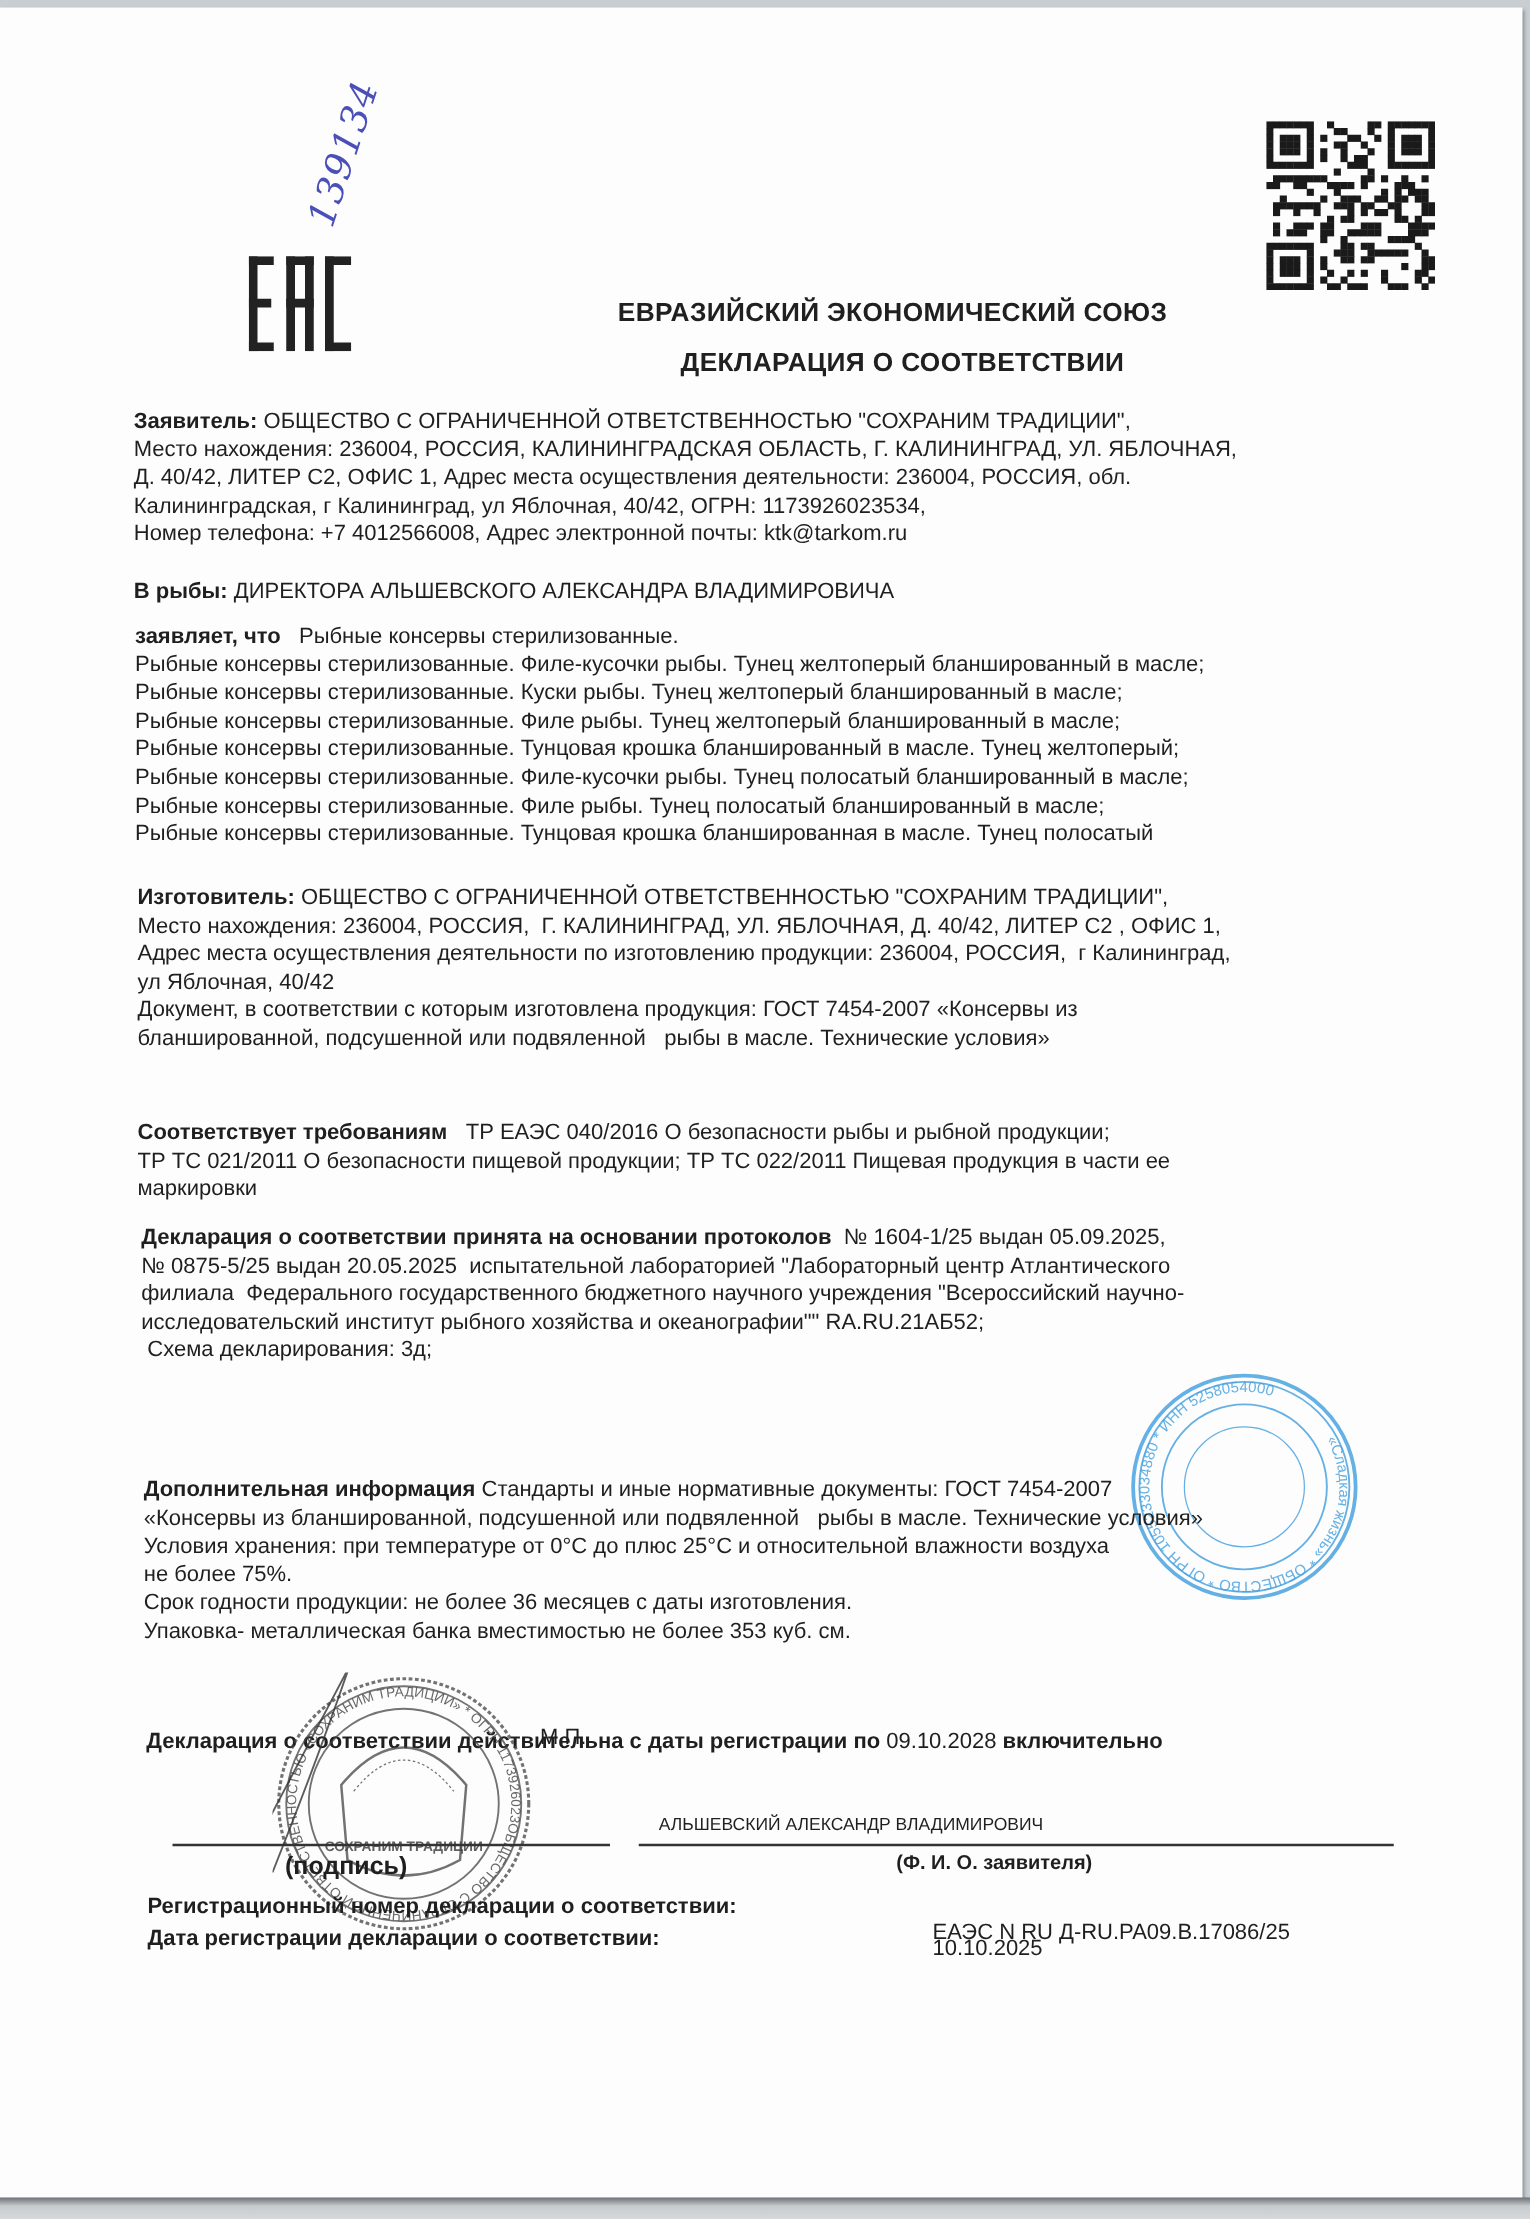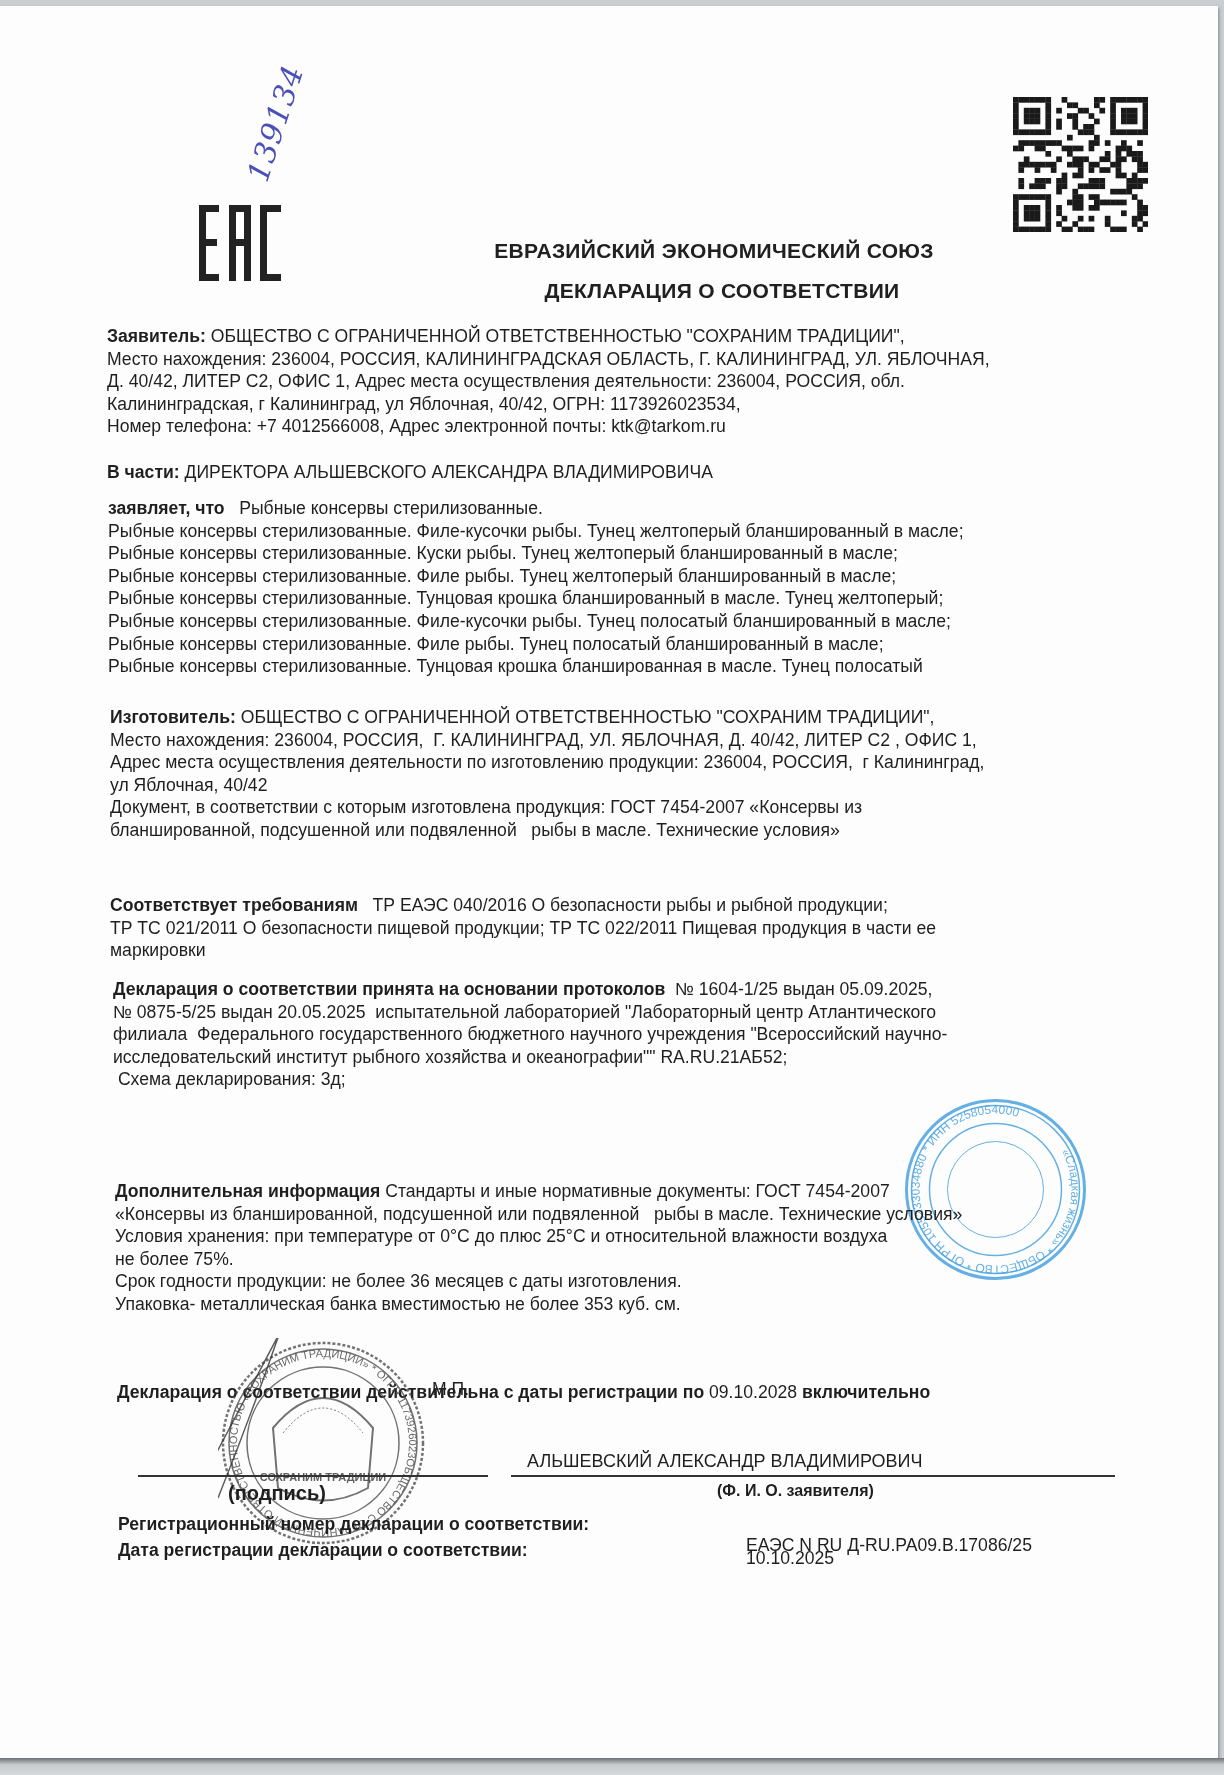--- a/index.html
+++ b/index.html
@@ -358,21 +358,21 @@
 
 <div class="abs block" style="top:325px;">
   <div class="line"><span class="b">Заявитель:</span><span> ОБЩЕСТВО С ОГРАНИЧЕННОЙ ОТВЕТСТВЕННОСТЬЮ "СОХРАНИМ ТРАДИЦИИ",</span></div>
   <div class="line">Место нахождения: 236004, РОССИЯ, КАЛИНИНГРАДСКАЯ ОБЛАСТЬ, Г. КАЛИНИНГРАД, УЛ. ЯБЛОЧНАЯ,</div>
   <div class="line">Д. 40/42, ЛИТЕР С2, ОФИС 1, Адрес места осуществления деятельности: 236004, РОССИЯ, обл.</div>
   <div class="line">Калининградская, г Калининград, ул Яблочная, 40/42, ОГРН: 1173926023534,</div>
   <div class="line">Номер телефона: +7 4012566008, Адрес электронной почты: ktk@tarkom.ru</div>
 </div>
 
 <div class="abs block" style="top:461px;">
-  <div class="line"><span class="b">В части:</span><span> ДИРЕКТОРА АЛЬШЕВСКОГО АЛЕКСАНДРА ВЛАДИМИРОВИЧА</span></div>
+  <div class="line"><span class="b">В рыбы:</span><span> ДИРЕКТОРА АЛЬШЕВСКОГО АЛЕКСАНДРА ВЛАДИМИРОВИЧА</span></div>
 </div>
 
 <div class="abs block" style="top:497px; left:108px;">
   <div class="line"><span class="b">заявляет, что</span><span style="white-space:pre">   Рыбные консервы стерилизованные.</span></div>
   <div class="line">Рыбные консервы стерилизованные. Филе-кусочки рыбы. Тунец желтоперый бланшированный в масле;</div>
   <div class="line">Рыбные консервы стерилизованные. Куски рыбы. Тунец желтоперый бланшированный в масле;</div>
   <div class="line">Рыбные консервы стерилизованные. Филе рыбы. Тунец желтоперый бланшированный в масле;</div>
   <div class="line">Рыбные консервы стерилизованные. Тунцовая крошка бланшированный в масле. Тунец желтоперый;</div>
   <div class="line">Рыбные консервы стерилизованные. Филе-кусочки рыбы. Тунец полосатый бланшированный в масле;</div>
   <div class="line">Рыбные консервы стерилизованные. Филе рыбы. Тунец полосатый бланшированный в масле;</div>
@@ -450,20 +450,20 @@
     </text>
     <text x="105" y="143" text-anchor="middle" font-family="Liberation Sans, sans-serif" font-size="11" font-weight="bold" fill="#444" opacity="0.85">СОХРАНИМ ТРАДИЦИИ</text>
 
     <path d="M-20,150 L80,-40 M0,160 Q40,60 70,-30" fill="none" stroke="#333" stroke-width="1.5" opacity="0.8"></path>
   </svg>
 </div>
 
 <div class="abs" style="left:432px; top:1379px; font-size:17.6px;">М.П.</div>
 <div class="abs sig-line" style="left:138px; top:1475px; width:350px;"></div>
 <div class="abs sig-line" style="left:511px; top:1475px; width:604px;"></div>
-<div class="abs" style="left:527px; top:1451px; font-size:18px;">АЛЬШЕВСКИЙ АЛЕКСАНДР ВЛАДИМИРОВИЧ</div>
+<div class="abs" style="left:527px; top:1451px; font-size:14px;">АЛЬШЕВСКИЙ АЛЕКСАНДР ВЛАДИМИРОВИЧ</div>
 <div class="abs b" style="left:228px; top:1482px; font-size:20px;">(подпись)</div>
 <div class="abs b" style="left:717px; top:1482px; font-size:16px;">(Ф. И. О. заявителя)</div>
 
 <div class="abs row-label" style="left:118px; top:1514px;">Регистрационный номер декларации о соответствии:</div>
 <div class="abs val" style="left:746px; top:1514px;margin-top:21px;">ЕАЭС N RU Д-RU.PA09.B.17086/25</div>
 <div class="abs row-label" style="left:118px; top:1540px;">Дата регистрации декларации о соответствии:</div>
 <div class="abs val" style="left:746px; top:1548px;">10.10.2025</div>
 
 </body></html>

